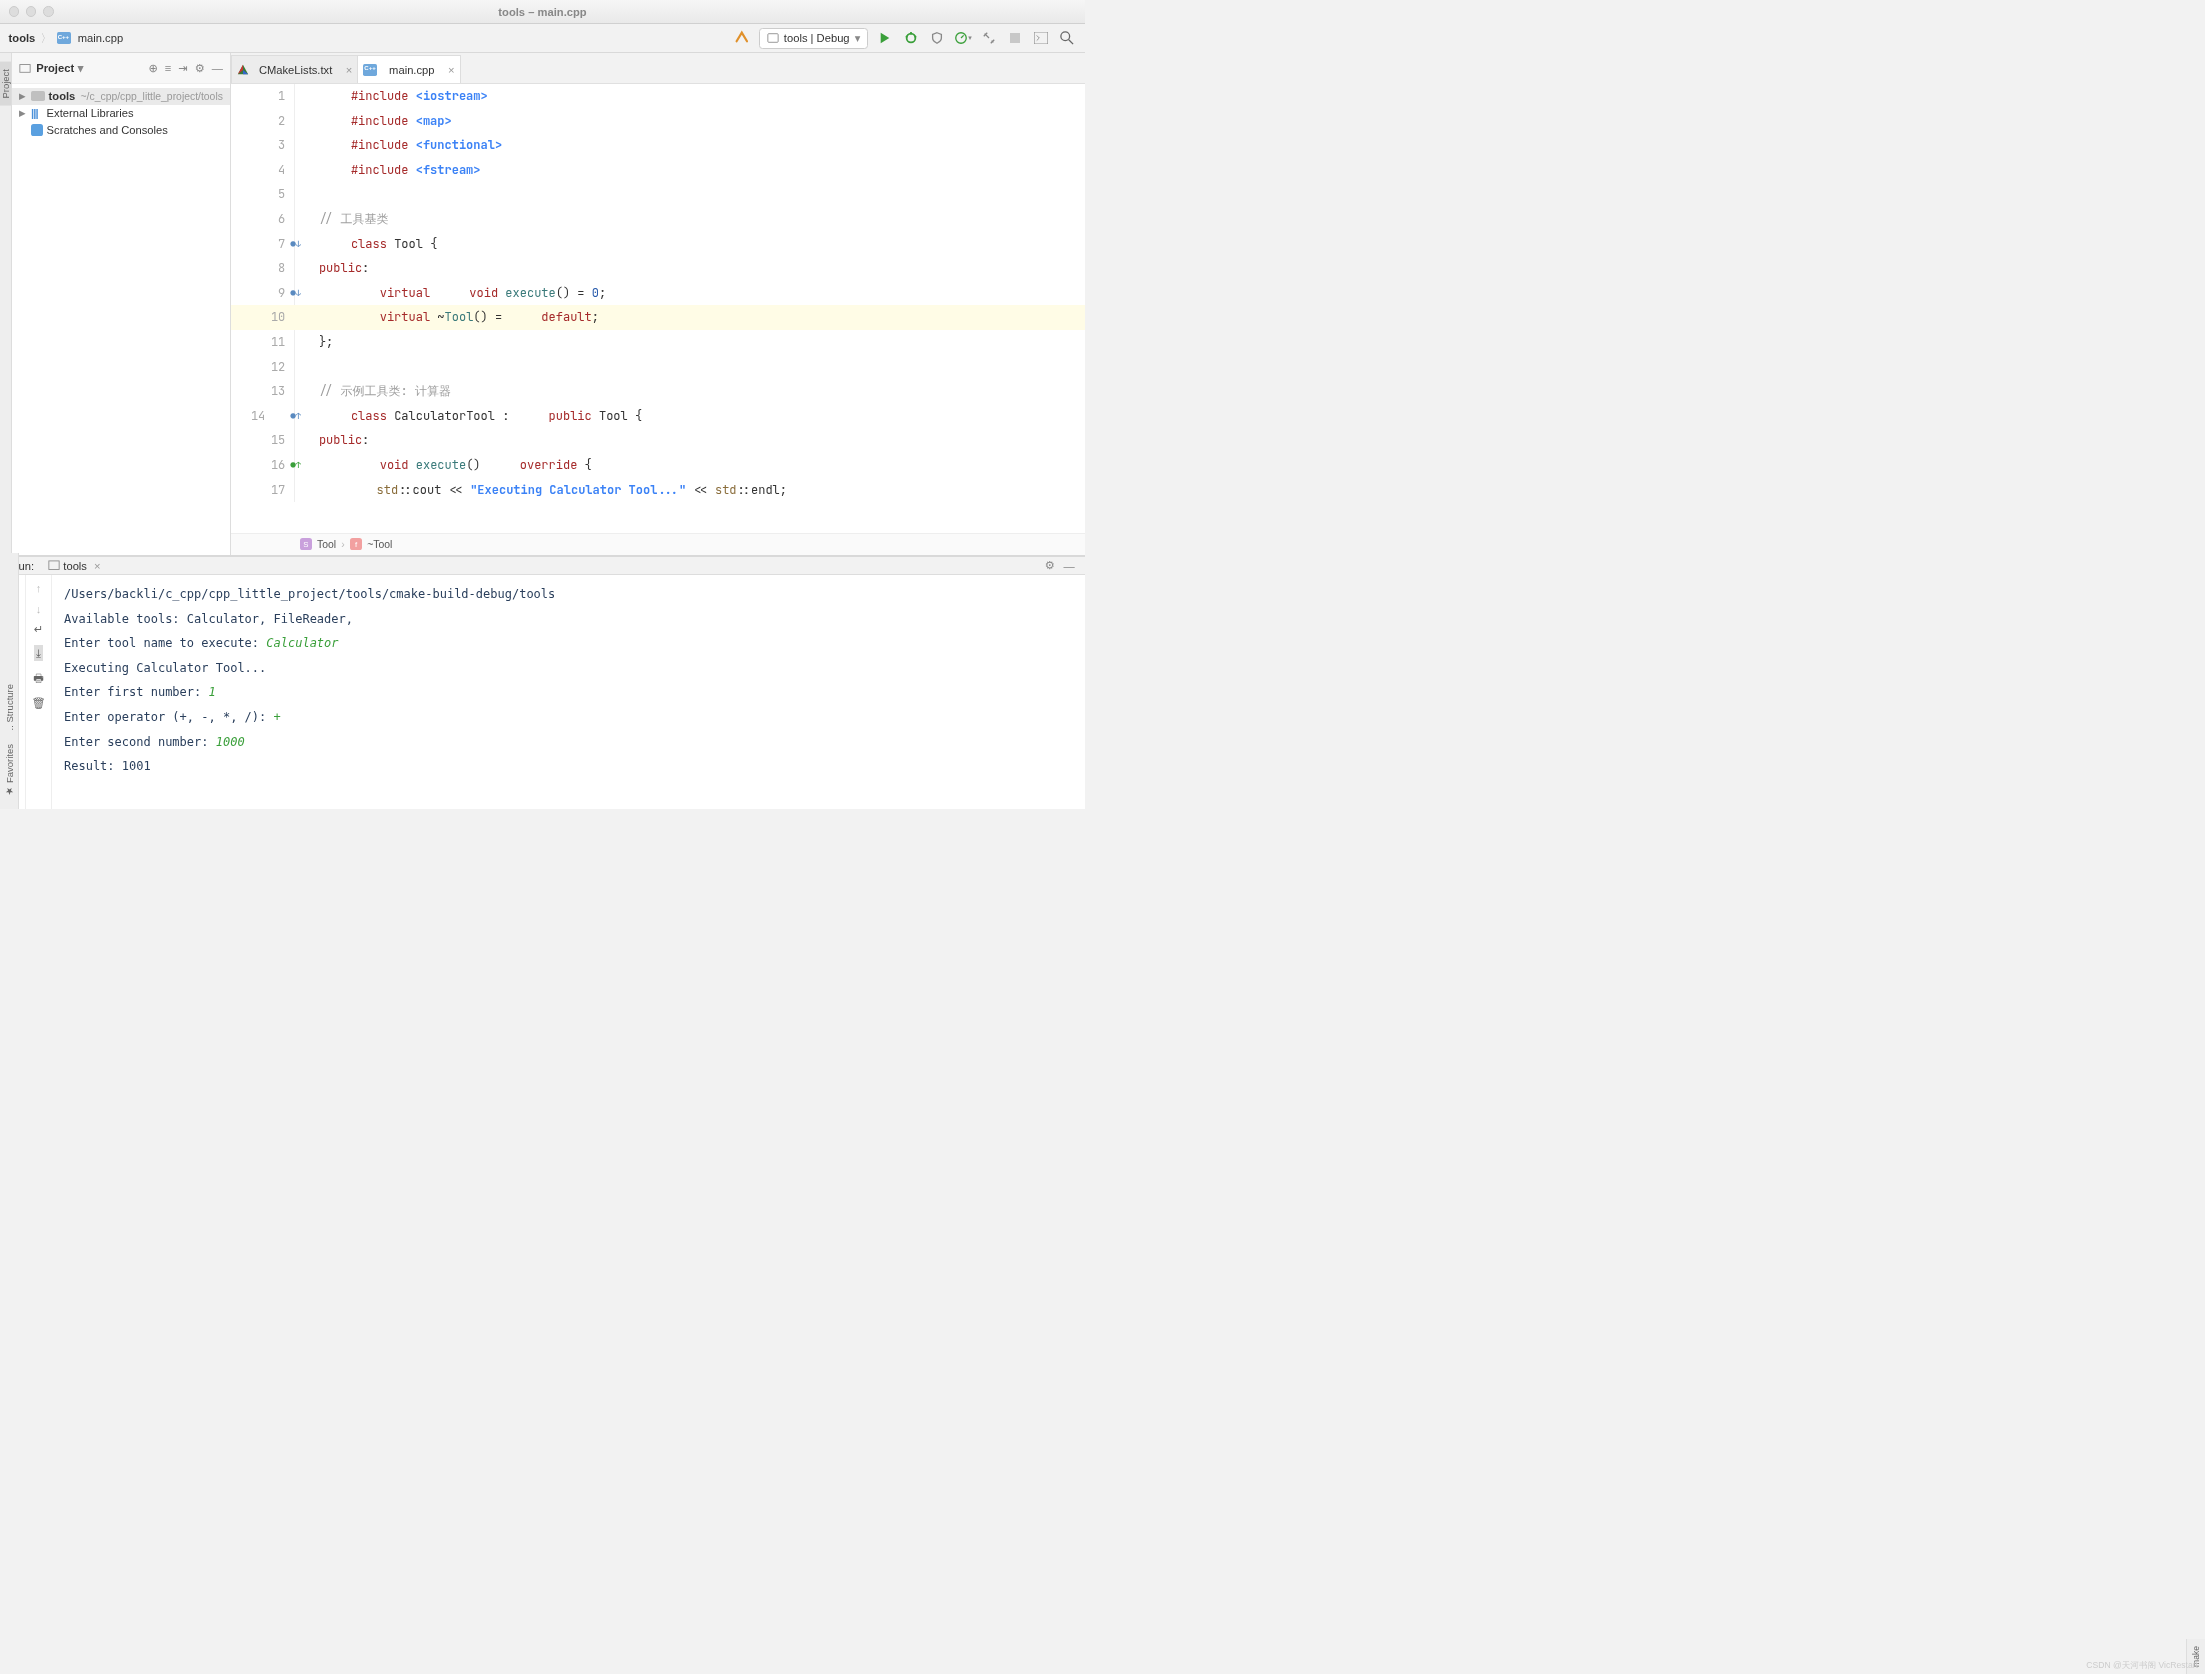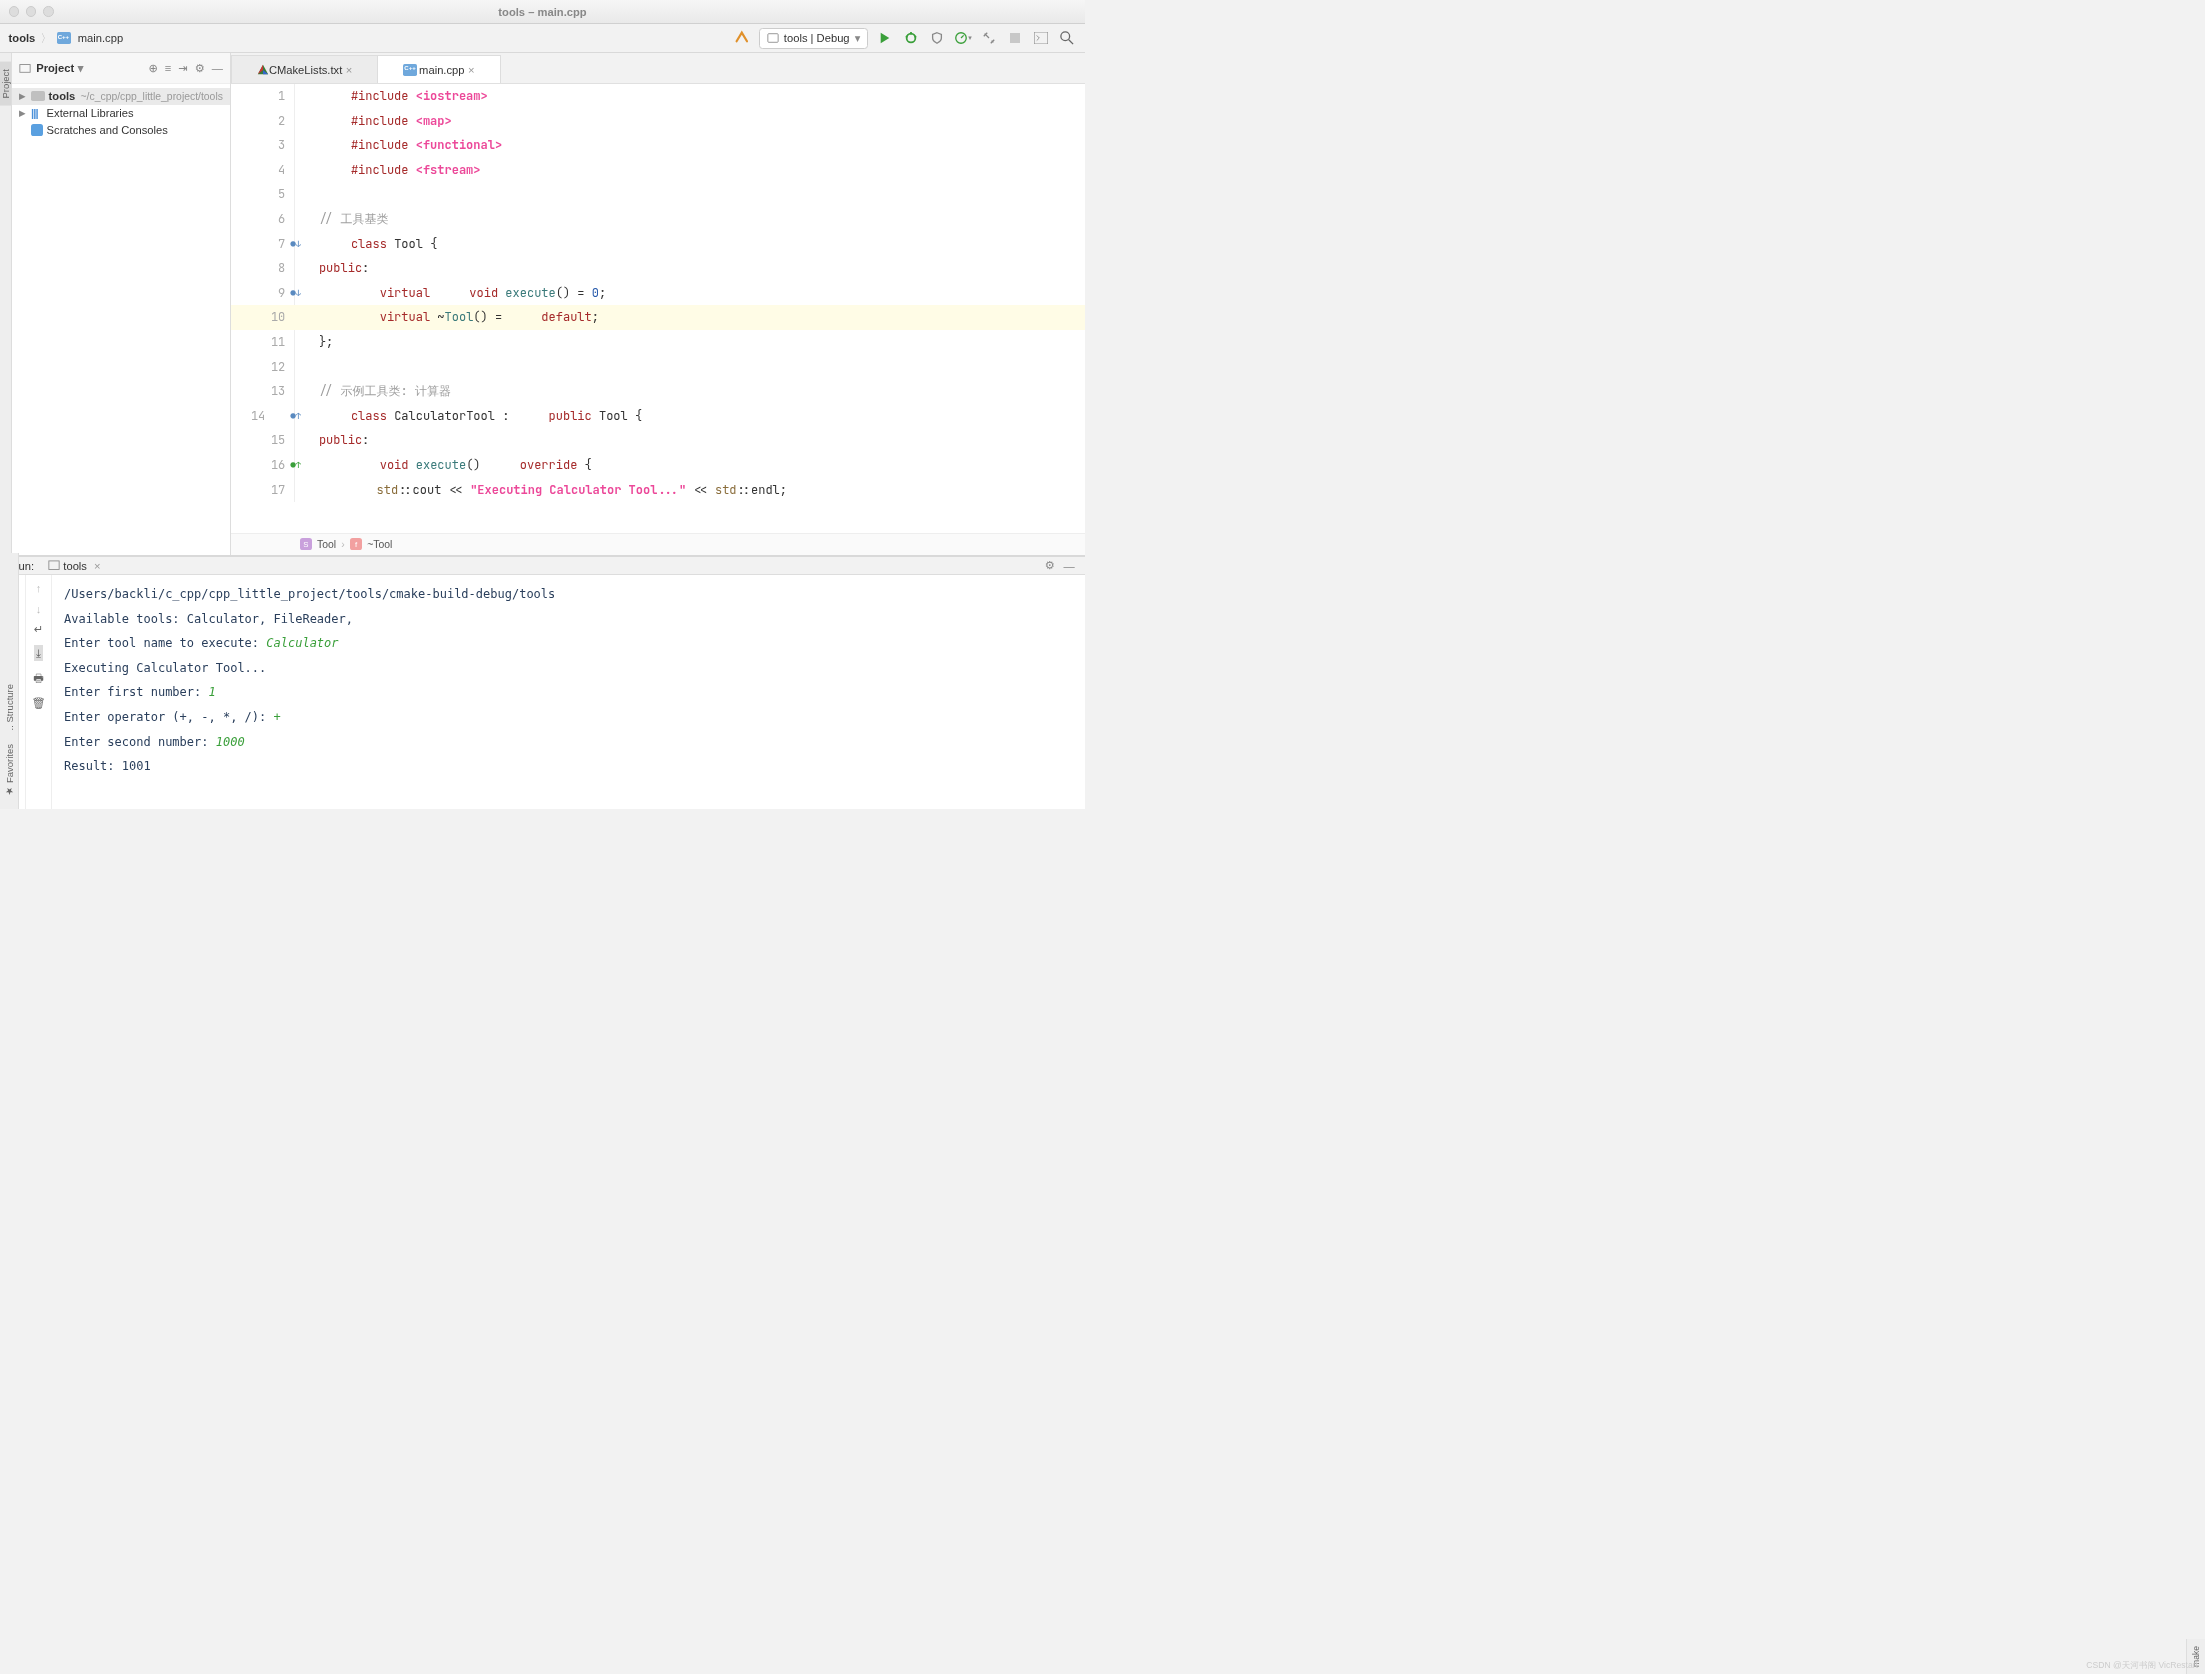--- a/index.html
+++ b/index.html
@@ -32,32 +32,32 @@
 .tree-row { display: flex; align-items: center; padding: 2.6px 7px; gap: 3.5px; cursor: pointer; }
 .tree-row.sel { background: #eaeaea; }
 .tri { width: 8.6px; color: #888; font-size: 8.6px; }
 .folder { width: 14px; height: 10.4px; background: #c0c0c0; border-radius: 1.7px; }
 .lib-icon { width: 12px; height: 12px; display: inline-block; }
 .lib-icon::before { content: '|||'; color: #4a90d9; letter-spacing: -0.9px; font-weight: bold; }
 .scratch-icon { width: 12px; height: 12px; background: #5aa0e0; border-radius: 2.6px; position: relative; }
 .proj-path { color: #999; font-size: 10.4px; margin-left: 1.7px; }
 .editor-area { flex: 1; background: #fff; display: flex; flex-direction: column; position: relative; }
 .tabs { height: 31px; border-bottom: 0.9px solid #e0e0e0; display: flex; align-items: flex-end; background: #f2f2f2; }
-.tab { height: 28px; padding: 0 25px; display: flex; align-items: center; gap: 0; background: #fff; border: 0.9px solid #ddd; border-bottom: none; margin-right: -0.9px; cursor: pointer; }
+.tab { height: 28px; padding: 0 5px; display: flex; align-items: center; gap: 10px; background: #fff; border: 0.9px solid #ddd; border-bottom: none; margin-right: -0.9px; cursor: pointer; }
 .tab.inactive { background: #ececec; }
 .close-x { color: #999; margin-left: 3.5px; cursor: pointer; }
 .cmake-icon { width: 12px; height: 12px; }
 .code { flex: 1; overflow: hidden; font-family: "JetBrains Mono", Menlo, monospace; font-size: 12px; line-height: 24.6px; position: relative; }
 .code-inner { display: flex; }
 .gutter { width: 64px; text-align: right; color: #aaa; padding-right: 8.6px; border-right: 0.9px solid #eee; user-select: none; }
 .codelines { padding-left: 24px; }
 .line { white-space: pre; }
 .hl { background: #fffce6; display: block; margin-left: -88px; padding-left: 88px; width: 1038px; }
 .kw { color: #a52a2a; margin-left: 32px; }
-.str { color: #ec4899; font-weight: 600; }
+.str { color: #3b82f6; font-weight: 600; }
 .fn { color: #3a7a7a; }
 .type { color: #8a6d3b; }
 .num { color: #2a5cad; }
 .cm { color: #9e9e9e; }
 .pub { color: #a52a2a; }
 .op { color: #333; }
 .breadcrumb-bar { height: 22.5px; border-top: 0.9px solid #eee; display: flex; align-items: center; padding-left: 69px; gap: 5.2px; font-size: 10.4px; color: #555; background: #fafafa; }
 .bc-icon { width: 12px; height: 12px; border-radius: 2.6px; display: inline-flex; align-items: center; justify-content: center; font-size: 7.8px; color: #fff; }
 .bc-s { background: #c9a0dc; }
 .bc-f { background: #f2a0a0; }

